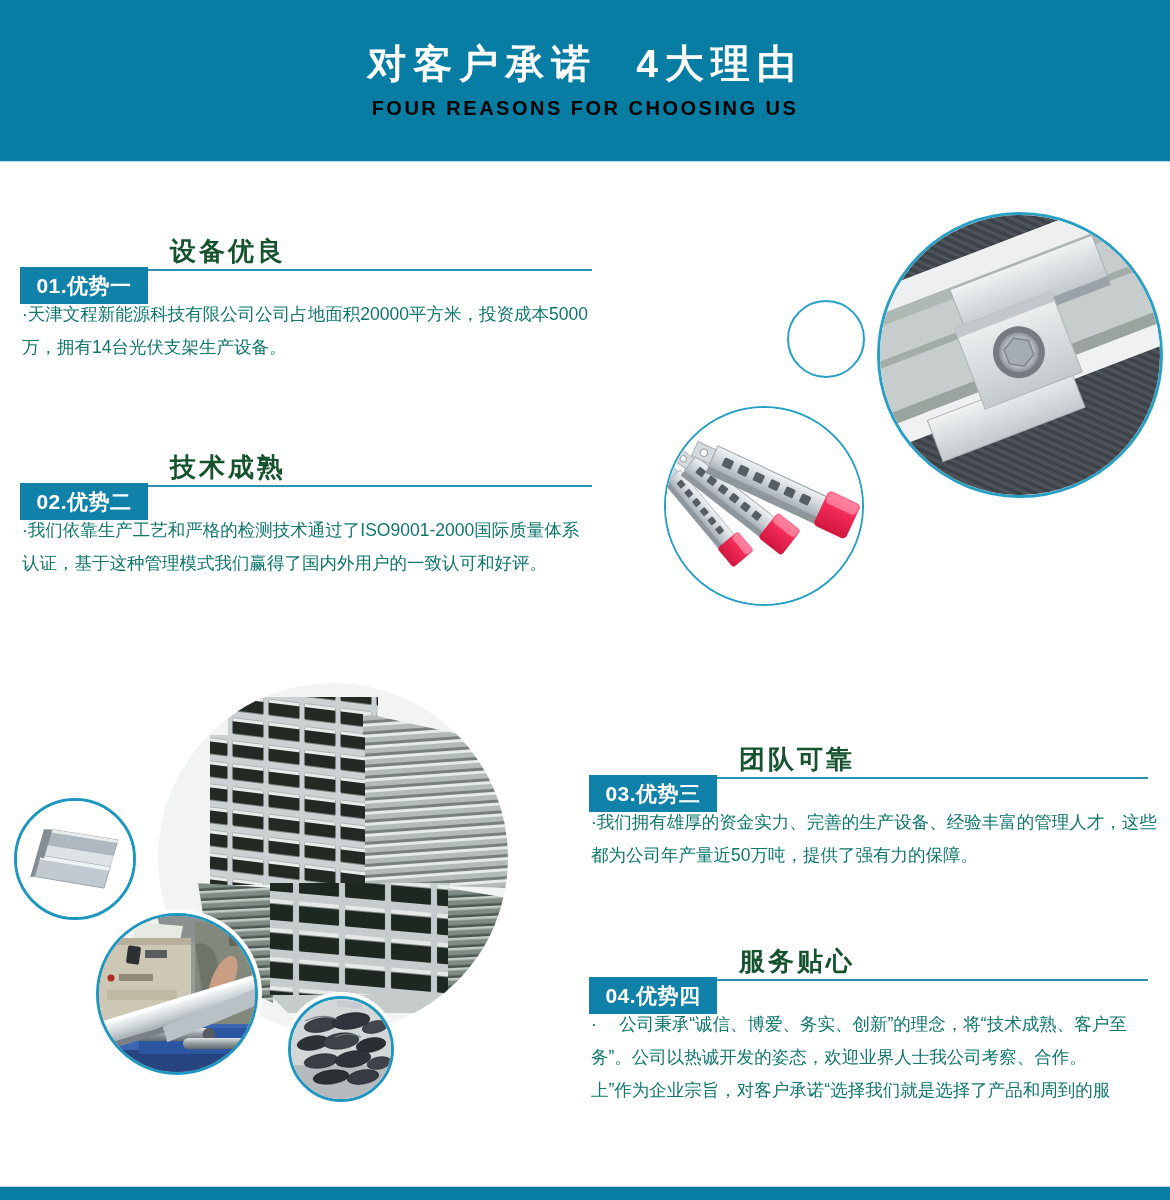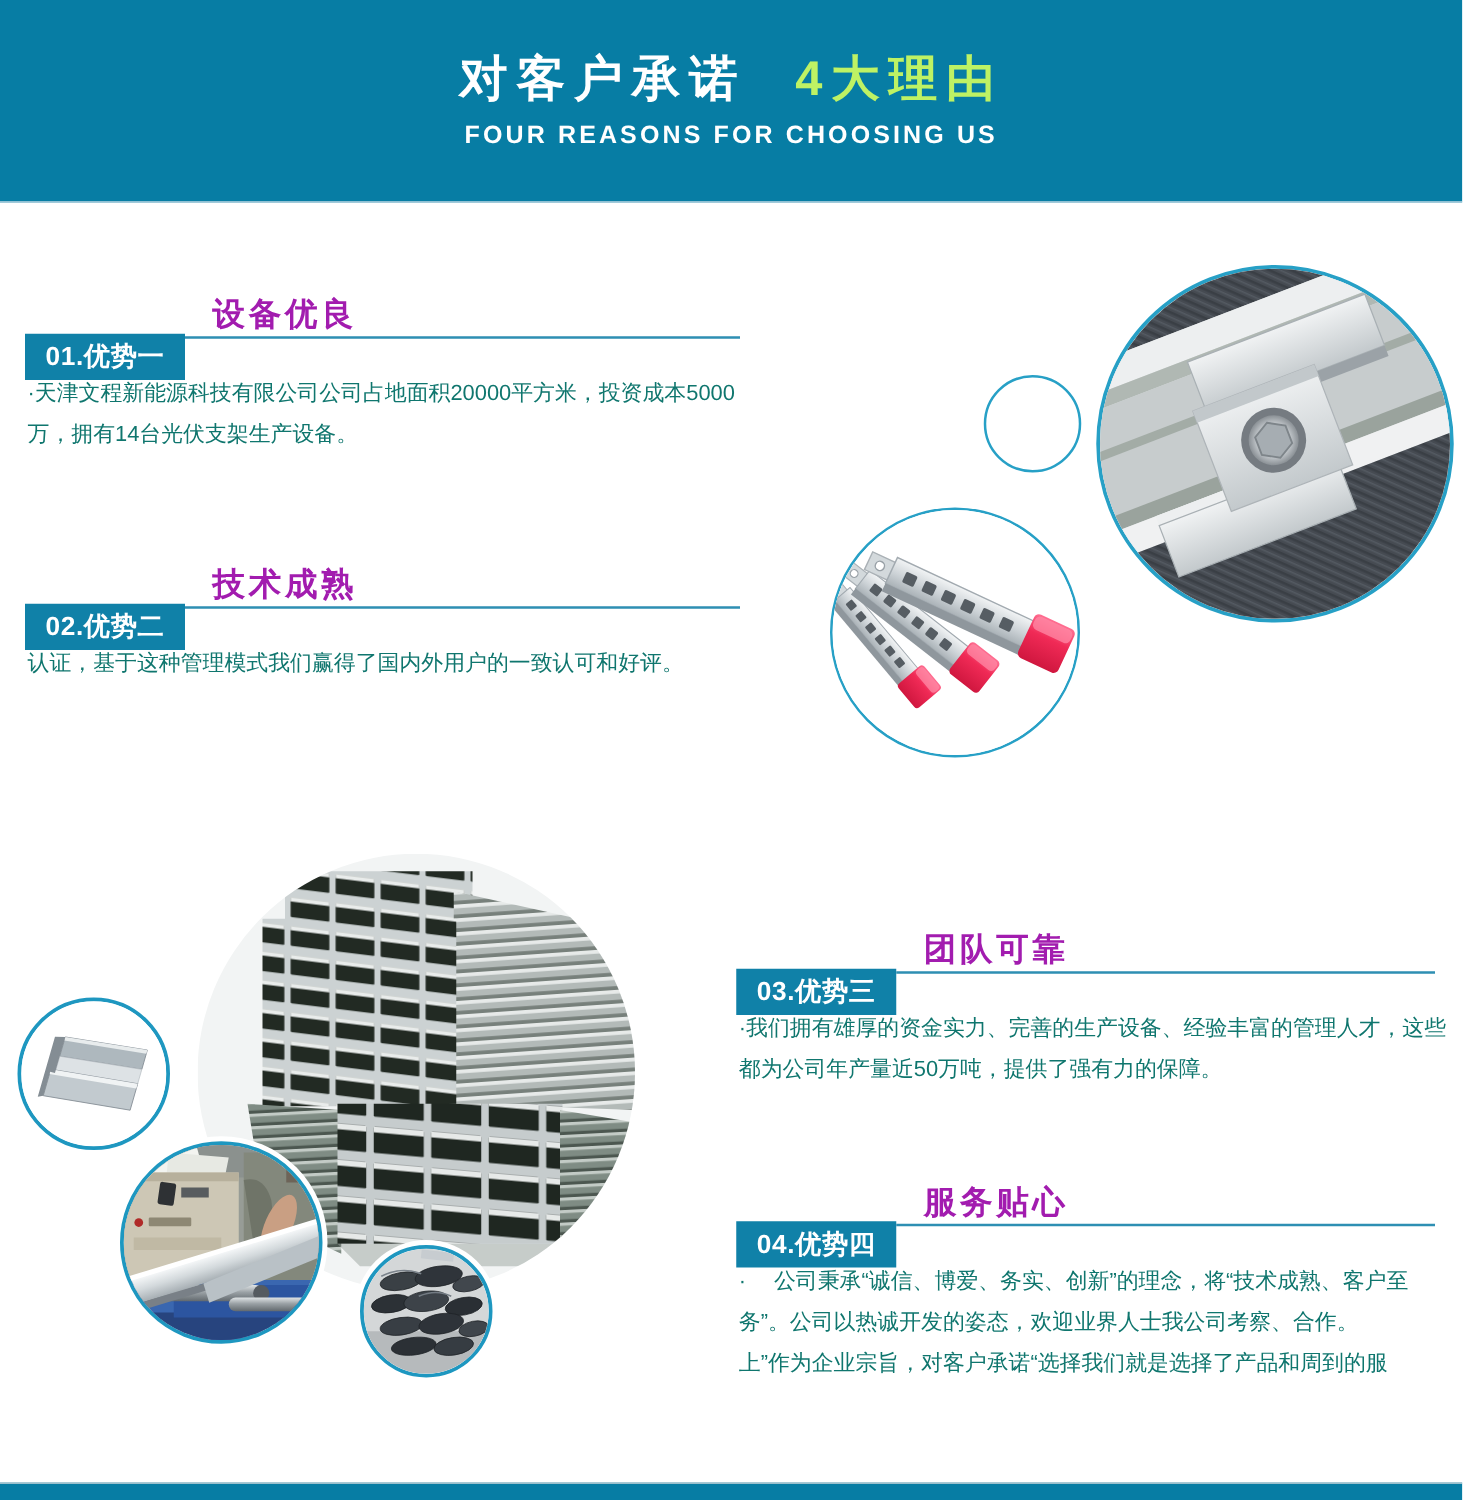--- a/index.html
+++ b/index.html
@@ -9,40 +9,40 @@
   }
   
   .band{
     position:absolute;left:0;top:0;width:1170px;height:161px;
     background:#077da4;border-bottom:1px solid #bfd8e3;text-align:center;
   }
   .band-title{
     padding-top:44px;font-size:39px;font-weight:bold;color:#ffffff;
     letter-spacing:7px;line-height:1;
   }
-  .band-title .yellow{color:#bef264;margin-left:39px;}
+  .band-title .yellow{color:#ffffff;margin-left:39px;}
   .band-sub{
-    margin-top:15px;font-size:20px;font-weight:bold;color:#ffffff;
+    margin-top:15px;font-size:20px;font-weight:bold;color:#000000;
     letter-spacing:2.5px;line-height:1;
   }
   
   .footbar{
     position:absolute;left:0;top:1186px;width:1170px;height:14px;
     background:#077da4;border-top:1px solid #ccd6da;
   }
   
   .sec{position:absolute;z-index:3;}
   .sec .badge{
     position:absolute;left:0;top:0;width:128px;height:37px;background:#1081a8;
     color:#ffffff;font-size:21px;font-weight:bold;text-align:center;
     line-height:37px;letter-spacing:0.5px;margin-top:37px;
   }
   .sec .sec-title{
     position:absolute;left:150px;top:4px;font-size:26px;font-weight:bold;
-    color:#a21caf;letter-spacing:3px;white-space:nowrap;
+    color:#14532d;letter-spacing:3px;white-space:nowrap;
   }
   .sec .rule{
     position:absolute;left:128px;top:39px;height:2px;background:#2e8fb3;
   }
   .sec .body{
     position:absolute;left:2px;top:68px;font-size:17.5px;color:#0f766e;
   }
   .sec .body div{white-space:nowrap;line-height:33px;}
   
   .circle{
@@ -75,20 +75,21 @@
       <div>·天津文程新能源科技有限公司公司占地面积20000平方米，投资成本5000</div>
       <div>万，拥有14台光伏支架生产设备。</div>
     </div>
   </section>
 
   <section class="sec" style="left:20px;top:446px;">
     <div class="badge">02.优势二</div>
     <div class="sec-title">技术成熟</div>
     <div class="rule" style="width:444px;"></div>
     <div class="body">
+      <div>·我们依靠生产工艺和严格的检测技术通过了ISO9001-2000国际质量体系</div>
       <div>认证，基于这种管理模式我们赢得了国内外用户的一致认可和好评。</div>
     </div>
   </section>
 
   <section class="sec" style="left:589px;top:738px;">
     <div class="badge">03.优势三</div>
     <div class="sec-title">团队可靠</div>
     <div class="rule" style="width:431px;"></div>
     <div class="body">
       <div>·我们拥有雄厚的资金实力、完善的生产设备、经验丰富的管理人才，这些</div>

